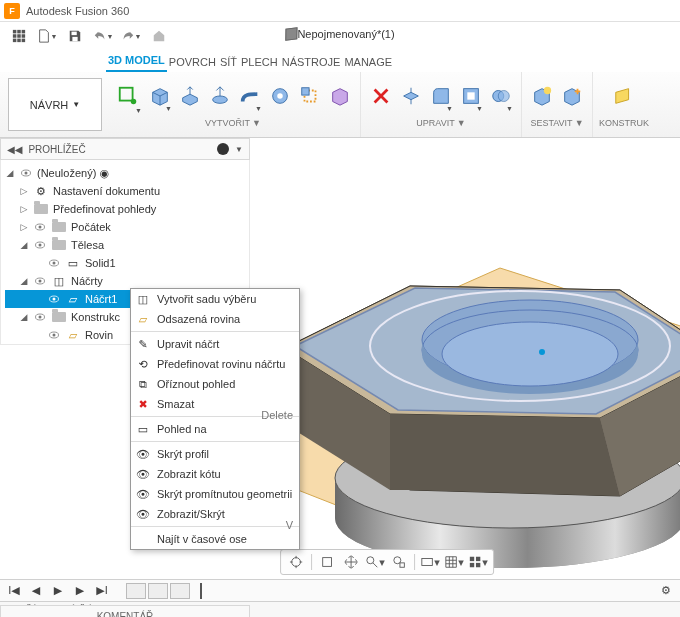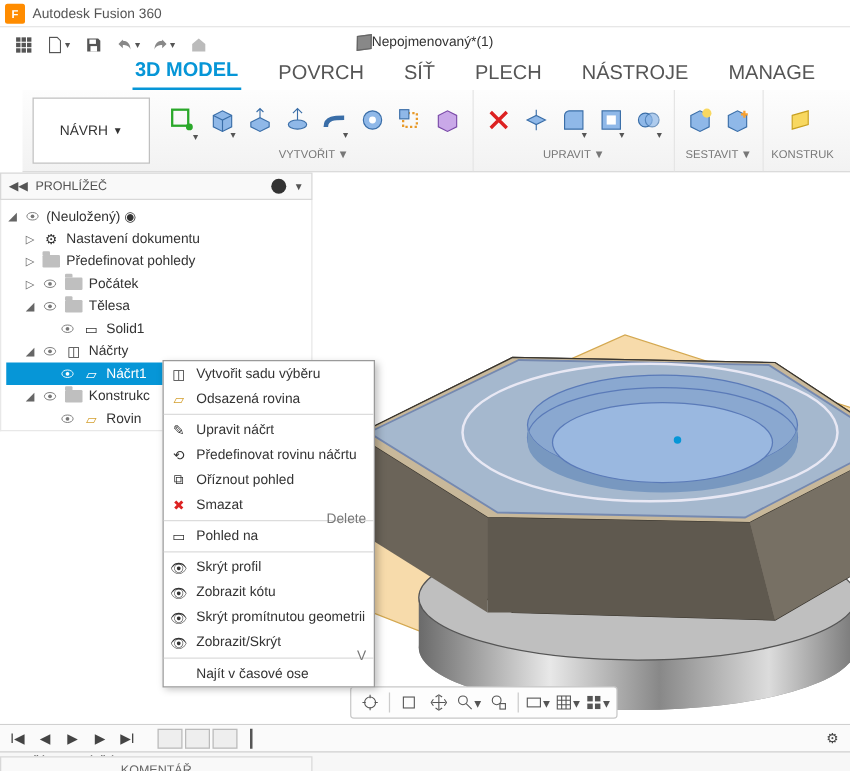--- a/index.html
+++ b/index.html
@@ -11,26 +11,26 @@
   .titlebar .title { margin-left: 6px; color: #555; font-size: 11px; }
 
   
   .qat { height: 28px; background: #fff; display: flex; align-items: center; padding: 0 6px; gap: 2px; }
   .qat .btn { width: 26px; height: 22px; display:flex;align-items:center;justify-content:center; color:#555; border-radius:2px; }
   .qat .btn svg { width:14px; height:14px; }
   .doc-tab { position:absolute; top:28px; left:50%; transform:translateX(-50%); display:flex; align-items:center; gap:0; font-size:11px; color:#333; }
   .doc-tab .cube { width:12px;height:12px;background:#888;border:1px solid #666;transform:skewY(-8deg) rotate(1deg); }
 
   
-  .tabs { height: 22px; display:flex; align-items:flex-end; padding-left: 106px; gap: 28px; font-size:16px; color:#555; }
+  .tabs { height: 22px; display:flex; align-items:flex-end; padding-left: 106px; font-size:11px; color:#555; }
   .tabs .tab { padding: 2px 2px 4px; cursor:pointer; }
   .tabs .tab.active { color:#0696d7; border-bottom:2px solid #0696d7; font-weight:600; }
 
   
-  .ribbon { height: 66px; border-bottom:1px solid #d0d0d0; background:linear-gradient(#fdfdfd,#f2f2f2); display:flex; align-items:stretch;margin-left:18px; }
+  .ribbon { height: 66px; border-bottom:1px solid #d0d0d0; background:linear-gradient(#fdfdfd,#f2f2f2); display:flex; align-items:stretch; }
   .design-btn { width: 94px; margin:6px 4px 6px 8px; border:1px solid #c0c0c0; background:#fff; display:flex; align-items:center; justify-content:center; gap:4px; font-size:11px;}
   .ribbon-group { display:flex; flex-direction:column; align-items:center; padding:2px 6px; border-right:1px solid #e5e5e5; }
   .ribbon-group .tools { display:flex; gap:2px; align-items:center; height:44px;}
   .ribbon-group .label { font-size:9px; color:#777; display:flex; align-items:flex-end; gap:2px;}
   .tool { width:28px; height:28px; display:flex; align-items:center; justify-content:center; position:relative;}
   .tool.lg { width:32px; height:32px; }
   .tool svg { width:22px; height:22px; }
   .tool .dd { position:absolute; bottom:-2px; right:2px; font-size:7px; color:#555; }
 
   

